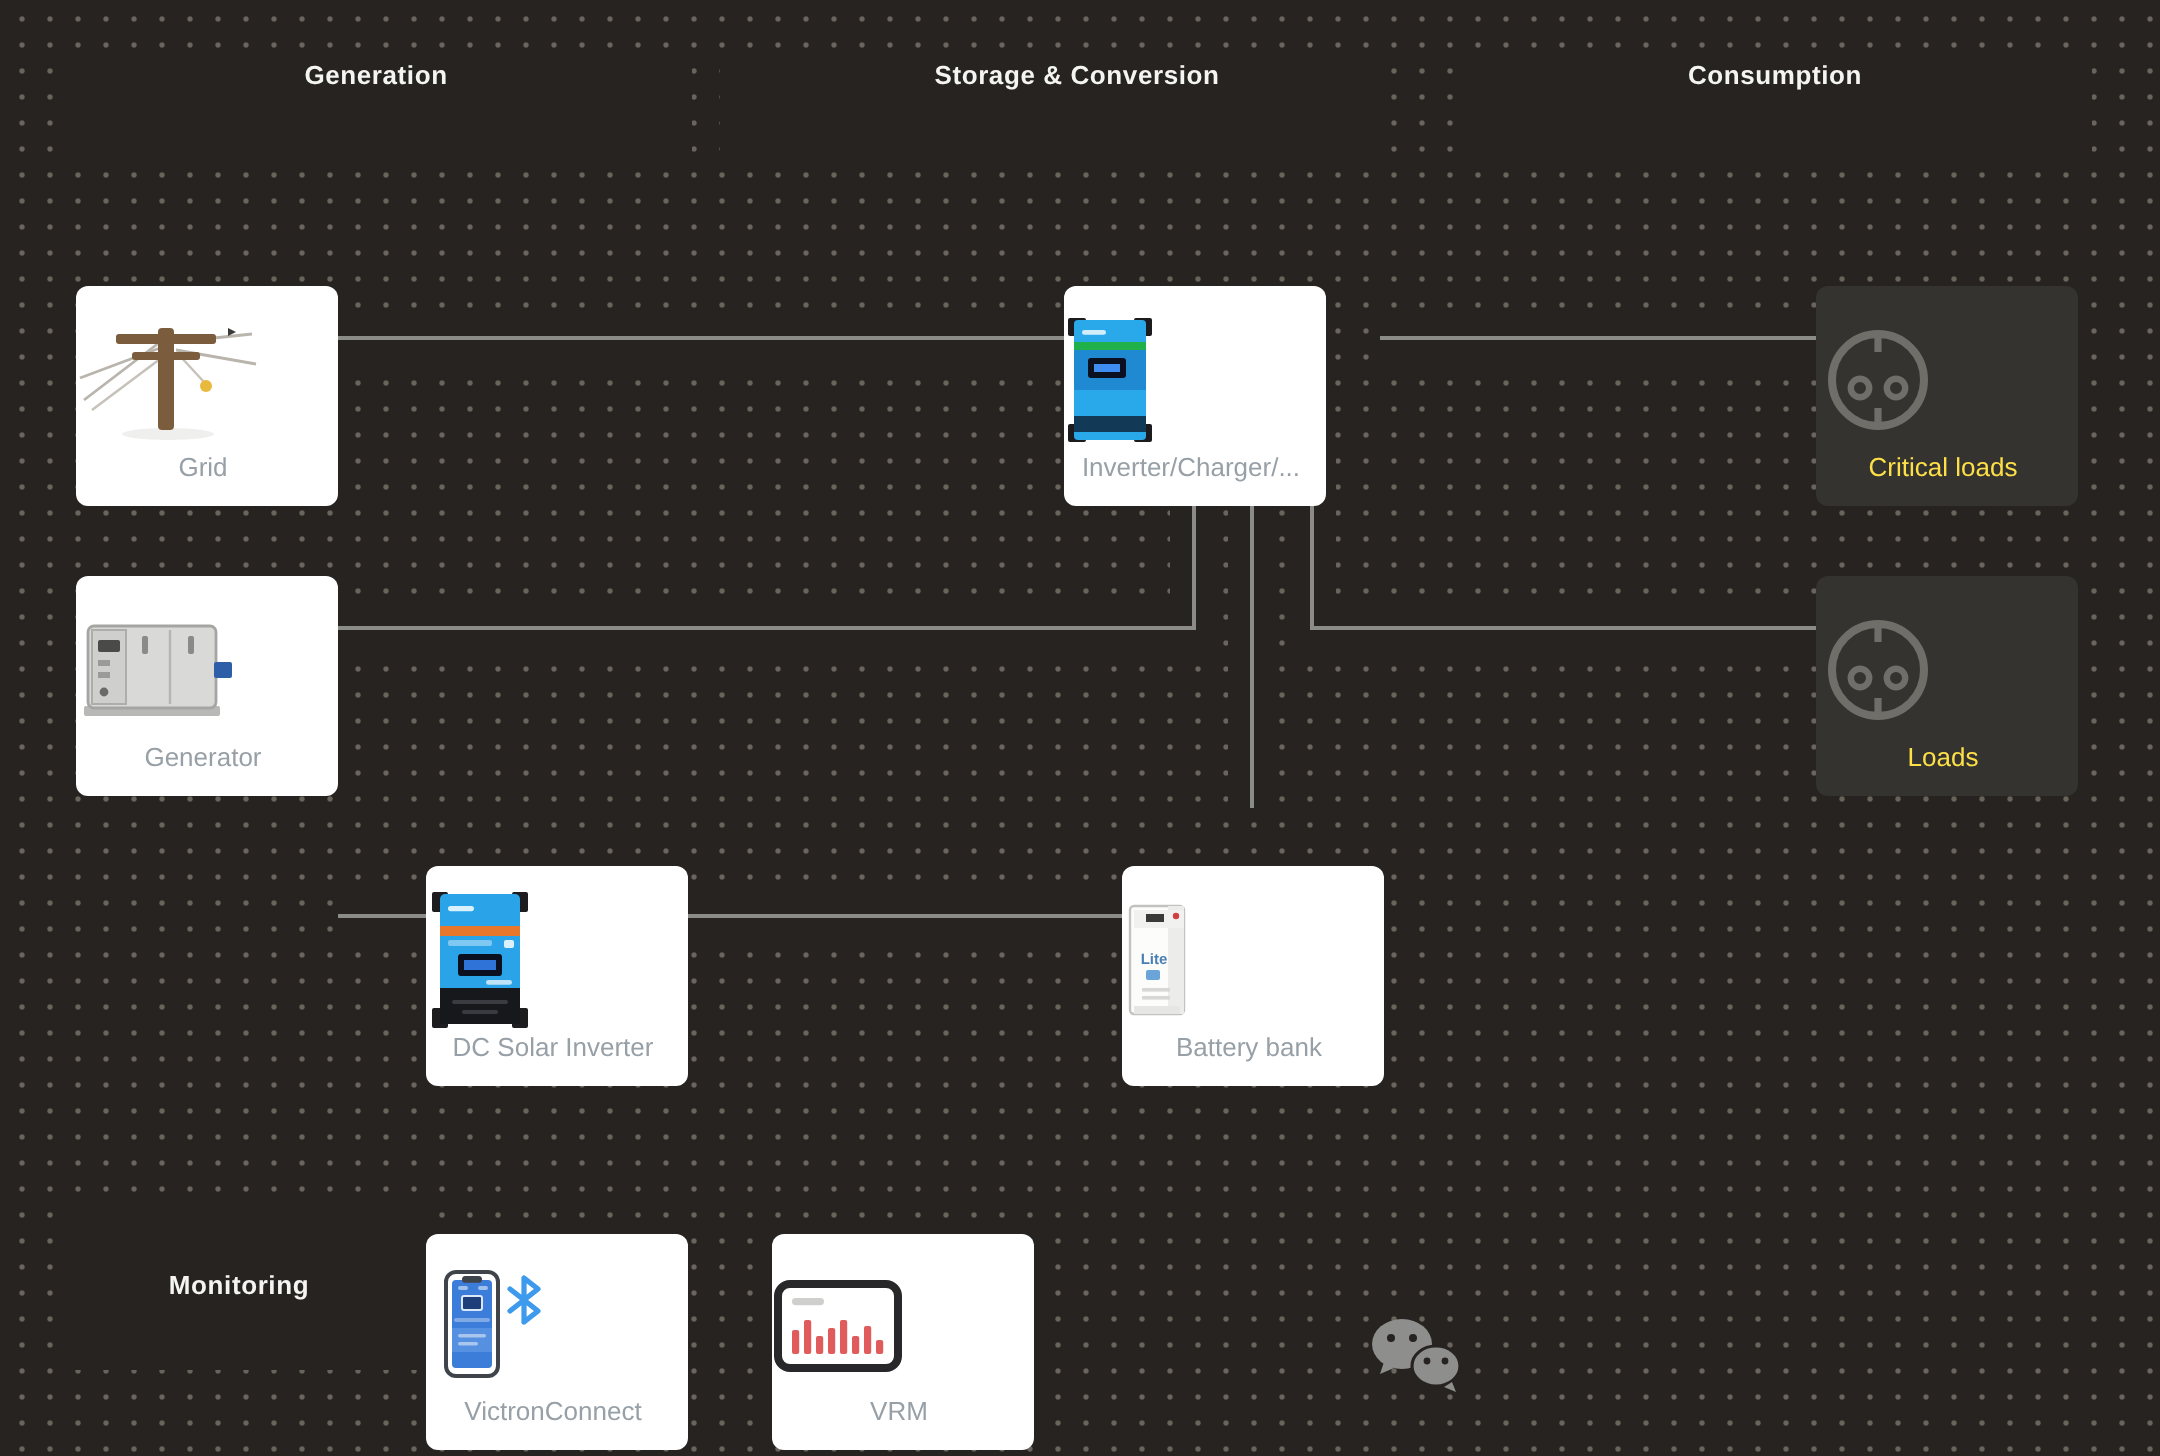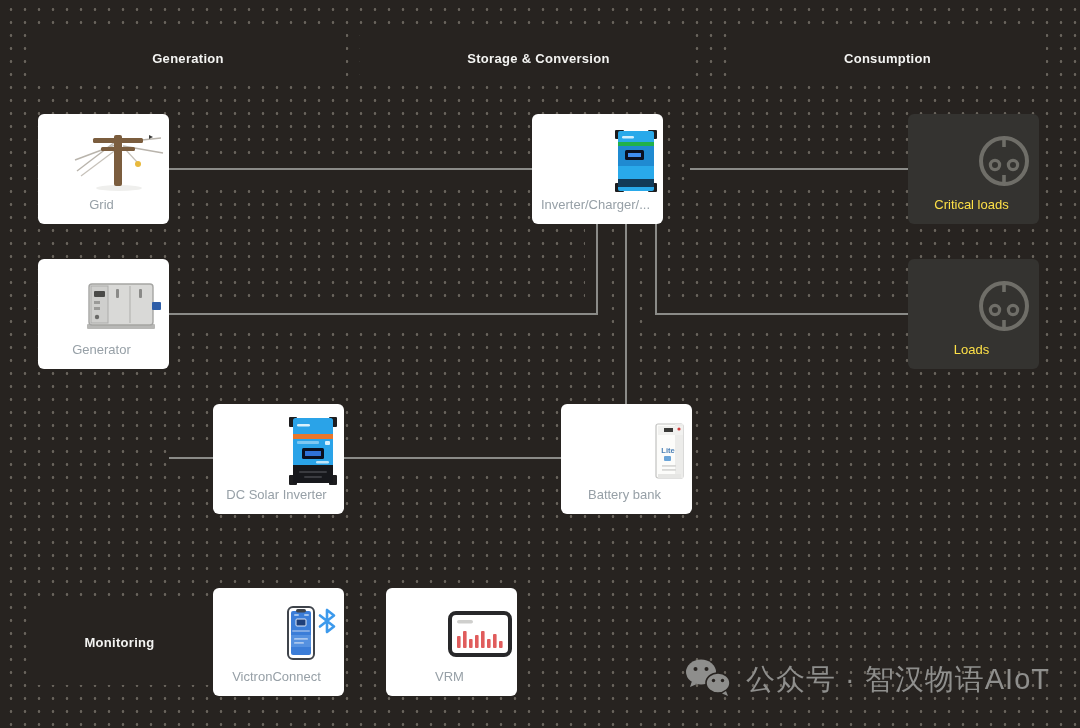--- a/index.html
+++ b/index.html
@@ -13,36 +13,36 @@
     position:absolute;inset:0;
     background-color:#272320;
     background-image:radial-gradient(circle, rgba(160,153,142,0.55) 1.05px, transparent 1.6px);
     background-size:14px 13px;
     background-position:4px 3px;
   }
   
   .mask{position:absolute;background:#272320;}
   .header-band{
     position:absolute;background:#272320;
-    display:flex;align-items:center;justify-content:center;
+    display:flex;justify-content:center;
   }
   .header-label{
     color:#f4f4f2;font-size:13px;font-weight:bold;letter-spacing:.3px;
   }
   
   .line{position:absolute;background:#8b8b88;}
   
   .card{
     position:absolute;width:131px;height:110px;border-radius:6px;
     display:flex;flex-direction:column;align-items:center;
-    box-sizing:border-box;padding:10px 4px 12px 0;
+    box-sizing:border-box;padding:10px 4px 12px 0;margin-top:29px;
   }
   .card.white{background:#ffffff;}
   .card.dark{background:#343330;}
-  .icon-wrap{flex:1;display:flex;align-items:center;justify-content:flex-end;width:100%;}
+  .icon-wrap{flex:1;display:flex;align-items:center;justify-content:flex-start;width:100%;}
   .card-label{
     font-size:13px;color:#97a0a7;line-height:15px;white-space:nowrap;
     overflow:hidden;text-overflow:ellipsis;max-width:123px;text-align:center;
   }
   .card.dark .card-label{color:#fde047;}
   .monitoring-band{
     position:absolute;background:#272320;
     display:flex;align-items:center;justify-content:center;
   }
   .watermark{
@@ -261,16 +261,15 @@
         <ellipse cx="17" cy="15" rx="15" ry="12.5" fill="#8e8e8c"></ellipse>
         <path d="M8 24 l-2 6 7 -3 z" fill="#8e8e8c"></path>
         <circle cx="11.5" cy="12" r="2" fill="#272320"></circle>
         <circle cx="22.5" cy="12" r="2" fill="#272320"></circle>
         <ellipse cx="34" cy="26" rx="12" ry="10" fill="#8e8e8c" stroke="#272320" stroke-width="1.6"></ellipse>
         <path d="M42 34 l2 5 -6 -2.5 z" fill="#8e8e8c"></path>
         <circle cx="29.5" cy="23.5" r="1.7" fill="#272320"></circle>
         <circle cx="38.5" cy="23.5" r="1.7" fill="#272320"></circle>
       </svg>
     </span>
-    <span class="watermark-text">公众号 · 智汉物语AIoT</span>
   </div>
 
 </div>
 
 </body></html>

